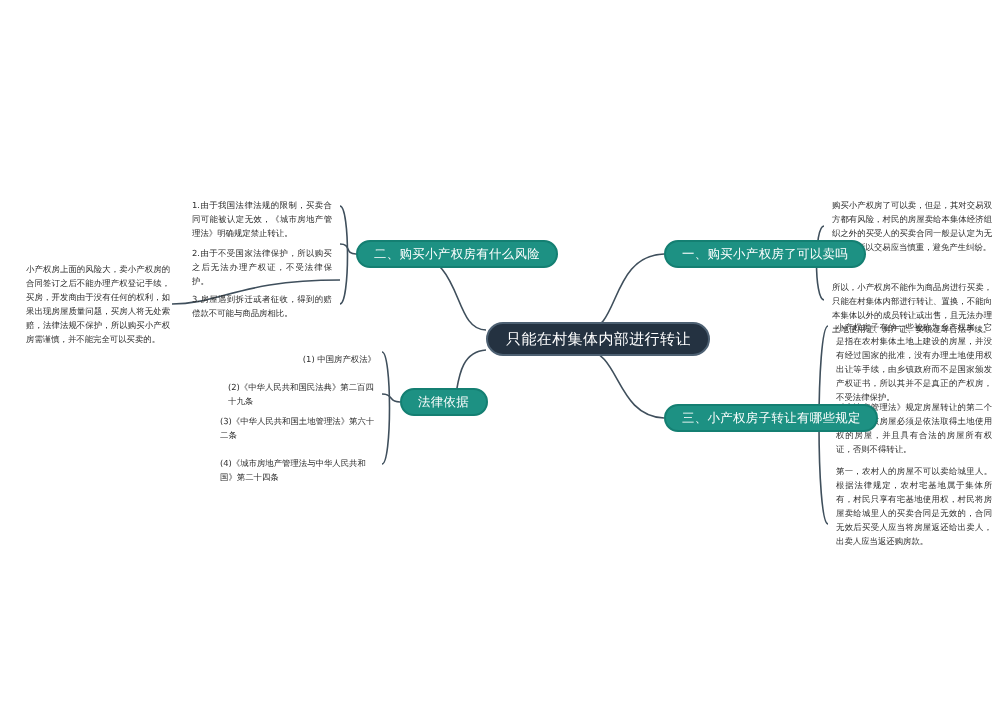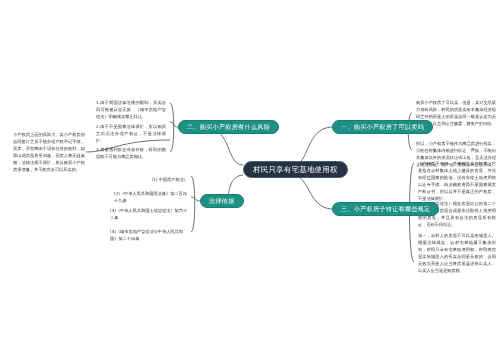--- a/index.html
+++ b/index.html
@@ -123,21 +123,21 @@
       <path d="M 178 127 C 172 127 176 122 170 122"></path>
       <path d="M 170 103 C 175 103 175 152 170 152"></path>
 
       <path d="M 170 140 C 120 140 110 152 86 152"></path>
 
       <path d="M 200 201 C 194 201 197 197 191 197"></path>
       <path d="M 191 176 C 196 176 196 232 191 232"></path>
     </g>
   </svg>
 
-  <div class="node node-root" style="left:243px; top:161px;">村民只享有宅基地使用权</div>
+  <div class="node node-root" style="left:243px; top:161px;">只能在村集体内部进行转让</div>
 
   <div class="node node-branch" style="left:332px; top:120px;">一、购买小产权房了可以卖吗</div>
 
   <div class="node node-branch" style="left:332px; top:202px;">三、小产权房子转让有哪些规定</div>
 
   <div class="node node-branch" style="left:178px; top:120px;">二、购买小产权房有什么风险</div>
 
   <div class="node node-sub" style="left:200px; top:194px;">法律依据</div>
 
   <div class="leaf leaf-r" style="left:416px; top:100px; width:80px;">购买小产权房了可以卖，但是，其对交易双方都有风险，村民的房屋卖给本集体经济组织之外的买受人的买卖合同一般是认定为无效的，所以交易应当慎重，避免产生纠纷。</div>

